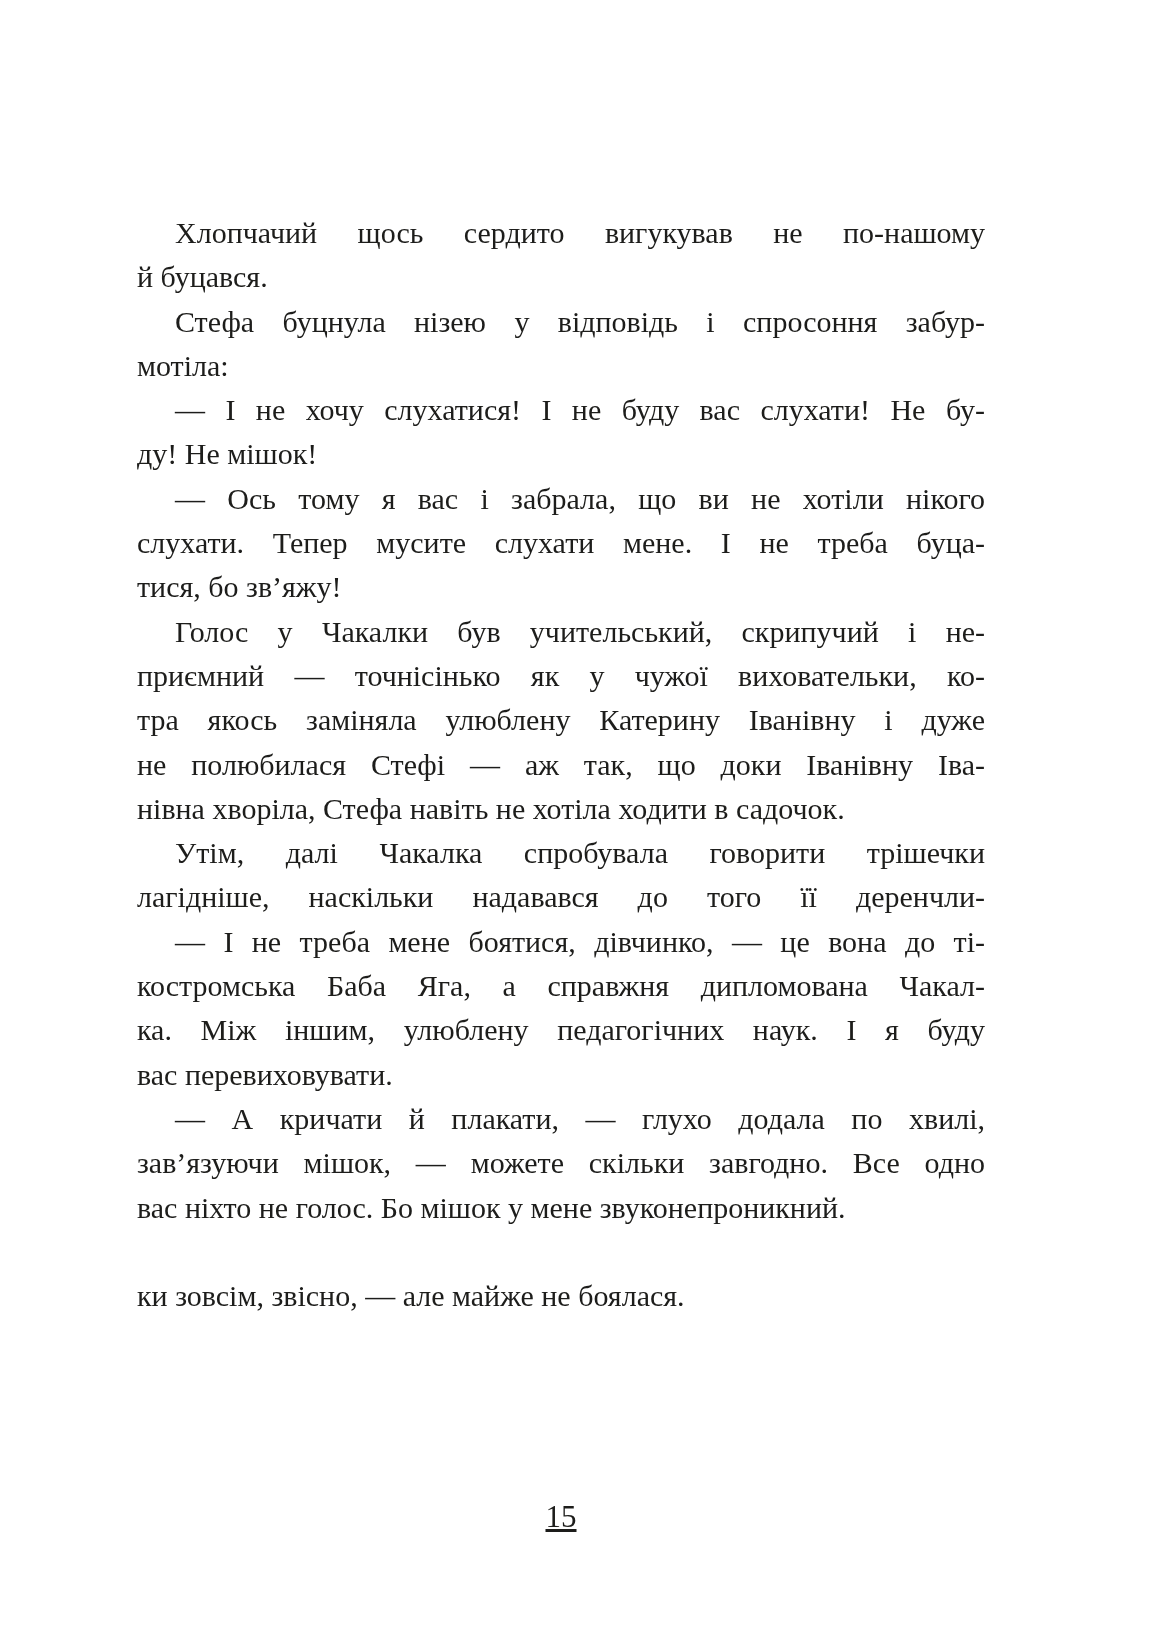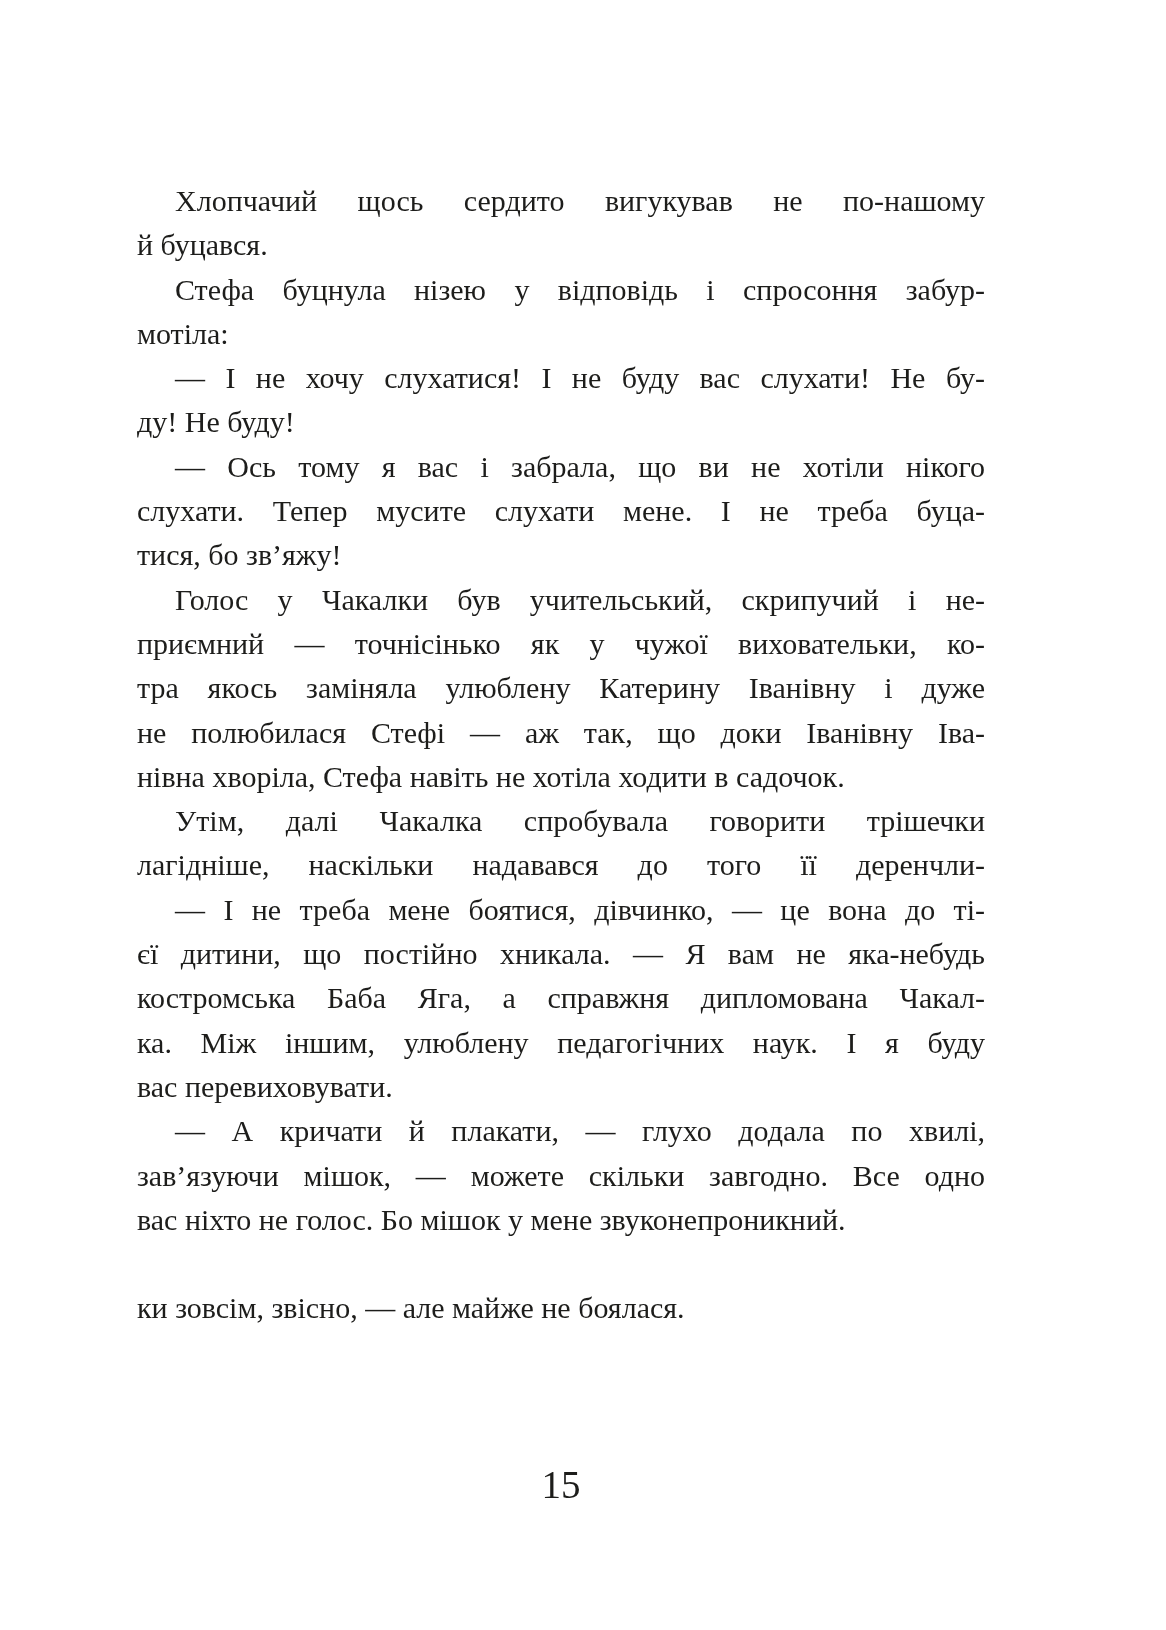--- a/index.html
+++ b/index.html
@@ -12,20 +12,21 @@
     background: #ffffff;
     overflow: hidden;
     font-family: "Liberation Serif", "DejaVu Serif", serif;
   }
   .book-page {
     position: relative;
     width: 1166px;
     height: 1485px;
     background: #ffffff;
     color: #1d1d1b;
+    margin-top: 32px;
   }
   .page-text {
     position: absolute;
     left: 137px;
     top: 179px;
     width: 848px;
     font-size: 30px;
     line-height: 44.3px;
     color: #1d1d1b;
   }
@@ -46,61 +47,61 @@
   }
   .line.last {
     text-align-last: left;
   }
   .page-footer {
     position: absolute;
     left: 137px;
     top: 1467px;
     width: 848px;
     text-align: center;
-    font-size: 39px;
+    font-size: 31px;
     line-height: 36px;
     color: #1d1d1b;
+    text-decoration: underline;
   }
 </style>
 </head>
 <body>
 
 <div class="book-page">
   <main class="page-text">
       <div class="paragraph">
         <div class="line first">Хлопчачий щось сердито вигукував не по-нашому</div>
         <div class="line last">й буцався.</div>
       </div>
       <div class="paragraph">
         <div class="line first">Стефа буцнула нізею у відповідь і спросоння забур-</div>
         <div class="line last">мотіла:</div>
       </div>
       <div class="paragraph">
         <div class="line first">— І не хочу слухатися! І не буду вас слухати! Не бу-</div>
-        <div class="line last">ду! Не буду!</div>
+        <div class="line last">ду! Не мішок!</div>
       </div>
       <div class="paragraph">
         <div class="line first">— Ось тому я вас і забрала, що ви не хотіли нікого</div>
         <div class="line">слухати. Тепер мусите слухати мене. І не треба буца-</div>
         <div class="line last">тися, бо зв’яжу!</div>
       </div>
       <div class="paragraph">
         <div class="line first">Голос у Чакалки був учительський, скрипучий і не-</div>
         <div class="line">приємний — точнісінько як у чужої виховательки, ко-</div>
         <div class="line">тра якось заміняла улюблену Катерину Іванівну і дуже</div>
         <div class="line">не полюбилася Стефі — аж так, що доки Іванівну Іва-</div>
         <div class="line last">нівна хворіла, Стефа навіть не хотіла ходити в садочок.</div>
       </div>
       <div class="paragraph">
         <div class="line first">Утім, далі Чакалка спробувала говорити трішечки</div>
         <div class="line">лагідніше, наскільки надавався до того її деренчли-</div>
       </div>
       <div class="paragraph">
         <div class="line first">— І не треба мене боятися, дівчинко, — це вона до ті-</div>
-        <div class="line">єї дитини, що постійно хникала. — Я вам не яка-небудь</div>
         <div class="line">костромська Баба Яга, а справжня дипломована Чакал-</div>
         <div class="line">ка. Між іншим, улюблену педагогічних наук. І я буду</div>
         <div class="line last">вас перевиховувати.</div>
       </div>
       <div class="paragraph">
         <div class="line first">— А кричати й плакати, — глухо додала по хвилі,</div>
         <div class="line">зав’язуючи мішок, — можете скільки завгодно. Все одно</div>
         <div class="line last">вас ніхто не голос. Бо мішок у мене звуконепроникний.</div>
       </div>
       <div class="paragraph section-break">

